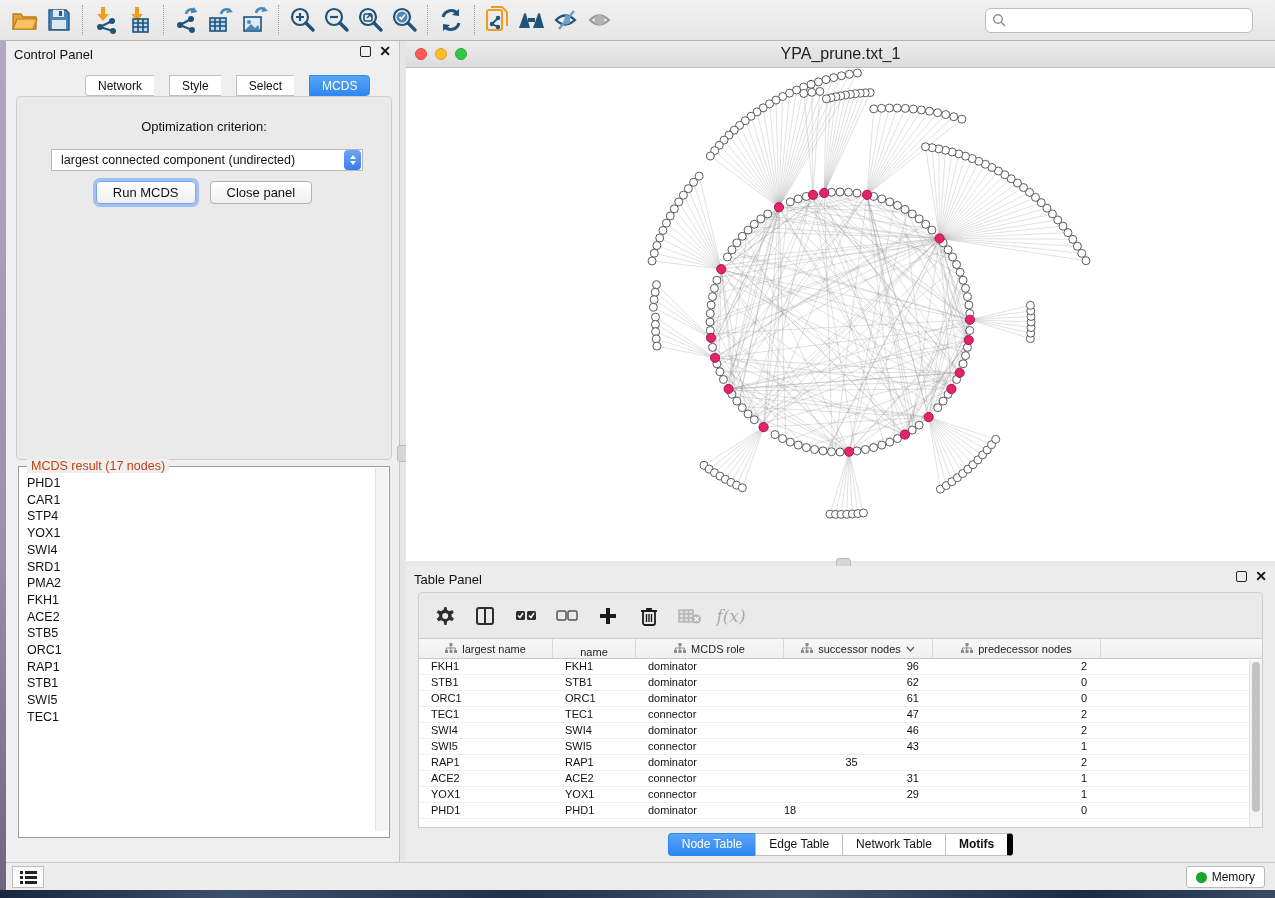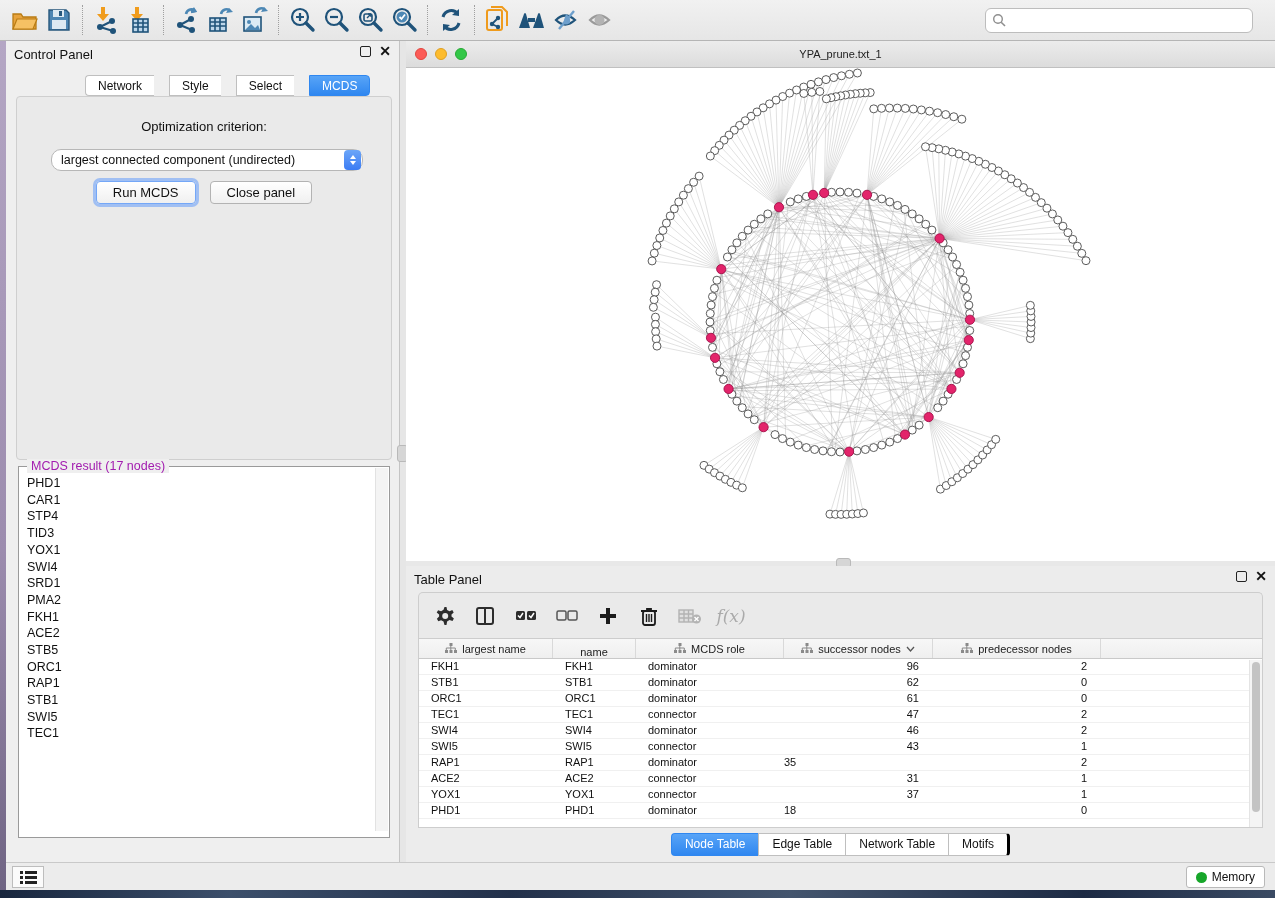--- a/index.html
+++ b/index.html
@@ -36,55 +36,55 @@
   .cp-tab { font-size:12px; padding:3px 12px 4px; background:#fff; border:1px solid #bfbfbf;
     border-right:none; color:#111; cursor:pointer; }
   .cp-tab:first-child { border-radius:4px 0 0 4px; }
   .cp-tab:last-child { border-right:1px solid #bfbfbf; border-radius:0 4px 4px 0; }
   .cp-tab.sel { background:linear-gradient(#58a4f7,#2f87f0); color:#fff; border-color:#2f87f0; }
 
   .cp-body { position:absolute; left:10px; top:55px; width:376px; height:364px;
     background:#eaeaea; border:1px solid #cfcfcf; border-radius:4px; }
   .opt-label { text-align:center; margin-top:22px; font-size:13px; color:#111; }
   .dropdown { position:absolute; left:34px; top:52px; width:312px; height:22px; background:#fff;
-    border:1px solid #b7b7b7; border-radius:10px; display:flex; align-items:center; cursor:pointer; }
+    border:1px solid #b7b7b7; border-radius:1px; display:flex; align-items:center; cursor:pointer; }
   .dropdown .val { flex:1; font-size:12.5px; padding-left:9px; color:#111; white-space:nowrap; }
   .dd-step { width:17px; height:20px; margin-right:1px; border-radius:4px;
     background:linear-gradient(#6ca6f8,#3b7cf4); display:flex; flex-direction:column;
     align-items:center; justify-content:center; gap:2px; }
   .dd-step .up { width:0; height:0; border-left:3.5px solid transparent; border-right:3.5px solid transparent; border-bottom:4px solid #fff; }
   .dd-step .dn { width:0; height:0; border-left:3.5px solid transparent; border-right:3.5px solid transparent; border-top:4px solid #fff; }
   .btn-row { position:absolute; left:0; top:84px; width:100%; display:flex; justify-content:center; gap:14px; }
   .mac-btn { height:23px; padding:0 16px; font-size:13px; color:#111; background:linear-gradient(#fff,#f0f0f0);
     border:1px solid #b3b3b3; border-radius:4px; cursor:pointer; }
   .mac-btn.focused { border:1px solid #74a7f7; box-shadow:0 0 0 3px rgba(98,155,250,.55); }
 
   .result-box { position:absolute; left:12px; top:425px; width:372px; height:372px;
     border:1px solid #9a9a9a; background:#fff; }
   .result-legend { position:absolute; left:8px; top:-8px; background:#efefef; padding:0 4px;
-    font-size:12.5px; color:#a21caf; }
+    font-size:12.5px; color:#c2410c; }
   .result-list { position:absolute; left:1px; top:8px; width:354px; height:356px; overflow:hidden;
     font-size:12.5px; color:#111; }
   .result-list .list-item { padding:1.1px 0 1.1px 7px; line-height:14.5px; cursor:default; }
   .result-scroll { position:absolute; right:1px; top:1px; width:13px; height:363px; background:#f4f4f4; border-left:1px solid #e2e2e2; }
 
   
   .vsplit { position:absolute; left:400px; top:41px; width:6px; height:821px; background:#e6e6e6; }
   .vsplit .grab { position:absolute; left:-3px; top:404px; width:11px; height:17px;
     background:#d6d6d6; border:1px solid #b9b9b9; border-radius:3px; }
 
   .net-window { position:absolute; left:406px; top:41px; width:869px; height:520px; background:#fff; }
   .net-titlebar { position:relative; height:27px; background:linear-gradient(#ececec,#dcdcdc);
     border-bottom:1px solid #c0c0c0; display:flex; align-items:center; justify-content:center; }
   .traffic { position:absolute; left:9px; top:7px; display:flex; gap:8px; }
   .tl { width:12px; height:12px; border-radius:50%; cursor:pointer; }
   .tl.r { background:#fc5b57; border:1px solid #e2463f; }
   .tl.y { background:#fdbc2e; border:1px solid #dfa023; }
   .tl.g { background:#33c748; border:1px solid #27aa35; }
-  .net-title { font-size:11px; color:#222; }
+  .net-title { font-size:16px; color:#222; }
   .net-canvas { position:relative; width:869px; height:493px; background:#fff; overflow:hidden; }
 
   .hsplit { position:absolute; left:406px; top:561px; width:869px; height:5px; background:#e8e8e8; }
   .hsplit .grab { position:absolute; left:430px; top:-3px; width:15px; height:10px;
     background:#d6d6d6; border:1px solid #b9b9b9; border-radius:3px; }
 
   
   .table-panel { position:absolute; left:406px; top:566px; width:869px; height:296px; background:#ececec; }
   .tp-toolbar { position:absolute; left:12px; top:26px; width:845px; height:46px;
     background:#eaeaea; border:1px solid #cdcdcd; border-radius:5px 5px 0 0; border-bottom:none;
@@ -100,21 +100,21 @@
     color:#222; border-right:1px solid #d9d9d9; cursor:pointer; }
   .tbl-row { display:flex; height:16px; border-bottom:1px solid #f0f0f0; background:#fff; cursor:default; }
   .td { font-size:11px; color:#111; line-height:15px; white-space:nowrap; overflow:hidden; }
   .tbl-scroll { position:absolute; right:0px; top:21px; width:13px; height:168px; background:#f4f4f4; border-left:1px solid #e4e4e4; }
   .tbl-thumb { position:absolute; left:2px; top:2px; width:8px; height:150px; background:#c3c3c3; border-radius:4px; }
 
   .tp-tabs { position:absolute; left:0; top:267px; width:100%; display:flex; justify-content:center; }
   .tp-tab { font-size:12px; padding:3px 13px 4px; background:#fff; border:1px solid #bfbfbf;
     border-right:none; color:#111; cursor:pointer; }
   .tp-tab:first-child { border-radius:4px 0 0 4px; }
-  .tp-tab:last-child { border-right:3px solid #000000; border-radius:0 4px 4px 0; }
+  .tp-tab:last-child { border-right:6px solid #000000; border-radius:0 4px 4px 0;font-weight:bold; }
   .tp-tab.sel { background:linear-gradient(#58a4f7,#2f87f0); color:#fff; border-color:#2f87f0; }
 
   
   .statusbar { position:absolute; left:6px; top:862px; width:1269px; height:28px;
     background:#ececec; border-top:1px solid #c9c9c9; }
   .list-btn { position:absolute; left:6px; top:3px; width:32px; height:22px; background:#fbfbfb;
     border:1px solid #bdbdbd; display:flex; align-items:center; justify-content:center; cursor:pointer; }
   .memory-btn { position:absolute; right:10px; top:3px; height:22px; background:#fff;
     border:1px solid #b9b9b9; border-radius:3px; display:flex; align-items:center; gap:5px;
     padding:0 9px; font-size:12px; color:#111; cursor:pointer; }
@@ -303,21 +303,20 @@
         <button class="mac-btn focused">Run MCDS</button>
         <button class="mac-btn">Close panel</button>
       </div>
     </div>
     <div class="result-box">
       <span class="result-legend">MCDS result (17 nodes)</span>
       <div class="result-list">
           <div class="list-item">PHD1</div>
           <div class="list-item">CAR1</div>
           <div class="list-item">STP4</div>
-          <div class="list-item">TID3</div>
           <div class="list-item">YOX1</div>
           <div class="list-item">SWI4</div>
           <div class="list-item">SRD1</div>
           <div class="list-item">PMA2</div>
           <div class="list-item">FKH1</div>
           <div class="list-item">ACE2</div>
           <div class="list-item">STB5</div>
           <div class="list-item">ORC1</div>
           <div class="list-item">RAP1</div>
           <div class="list-item">STB1</div>
@@ -1084,35 +1083,35 @@
             <div class="td" style="width: 134px; text-align: left; padding: 0px 0px 0px 12px;">SWI5</div>
             <div class="td" style="width: 83px; text-align: left; padding: 0px 0px 0px 12px;">SWI5</div>
             <div class="td" style="width: 148px; text-align: left; padding: 0px 0px 0px 12px;">connector</div>
             <div class="td" style="width: 149px; text-align: right; padding: 0px 14px 0px 0px;">43</div>
             <div class="td" style="width: 168px; text-align: right; padding: 0px 14px 0px 0px;">1</div>
           </div>
           <div class="tbl-row">
             <div class="td" style="width: 134px; text-align: left; padding: 0px 0px 0px 12px;">RAP1</div>
             <div class="td" style="width: 83px; text-align: left; padding: 0px 0px 0px 12px;">RAP1</div>
             <div class="td" style="width: 148px; text-align: left; padding: 0px 0px 0px 12px;">dominator</div>
-            <div class="td" style="width: 149px; text-align: left; padding: 0px 14px 0px 0px;">35</div>
+            <div class="td" style="width: 149px; text-align: center; padding: 0px 14px 0px 0px;">35</div>
             <div class="td" style="width: 168px; text-align: right; padding: 0px 14px 0px 0px;">2</div>
           </div>
           <div class="tbl-row">
             <div class="td" style="width: 134px; text-align: left; padding: 0px 0px 0px 12px;">ACE2</div>
             <div class="td" style="width: 83px; text-align: left; padding: 0px 0px 0px 12px;">ACE2</div>
             <div class="td" style="width: 148px; text-align: left; padding: 0px 0px 0px 12px;">connector</div>
             <div class="td" style="width: 149px; text-align: right; padding: 0px 14px 0px 0px;">31</div>
             <div class="td" style="width: 168px; text-align: right; padding: 0px 14px 0px 0px;">1</div>
           </div>
           <div class="tbl-row">
             <div class="td" style="width: 134px; text-align: left; padding: 0px 0px 0px 12px;">YOX1</div>
             <div class="td" style="width: 83px; text-align: left; padding: 0px 0px 0px 12px;">YOX1</div>
             <div class="td" style="width: 148px; text-align: left; padding: 0px 0px 0px 12px;">connector</div>
-            <div class="td" style="width: 149px; text-align: right; padding: 0px 14px 0px 0px;">37</div>
+            <div class="td" style="width: 149px; text-align: right; padding: 0px 14px 0px 0px;">29</div>
             <div class="td" style="width: 168px; text-align: right; padding: 0px 14px 0px 0px;">1</div>
           </div>
           <div class="tbl-row">
             <div class="td" style="width: 134px; text-align: left; padding: 0px 0px 0px 12px;">PHD1</div>
             <div class="td" style="width: 83px; text-align: left; padding: 0px 0px 0px 12px;">PHD1</div>
             <div class="td" style="width: 148px; text-align: left; padding: 0px 0px 0px 12px;">dominator</div>
             <div class="td" style="width: 149px; padding: 0px 14px 0px 0px;">18</div>
             <div class="td" style="width: 168px; text-align: right; padding: 0px 14px 0px 0px;">0</div>
           </div>
         </div>

